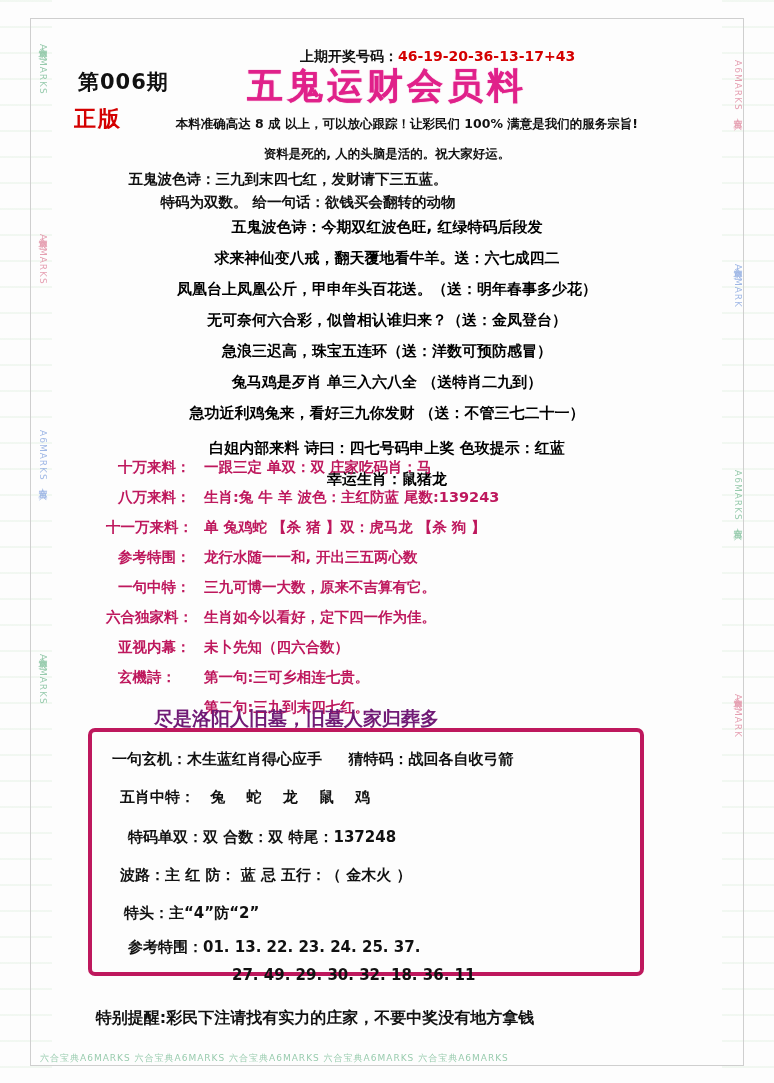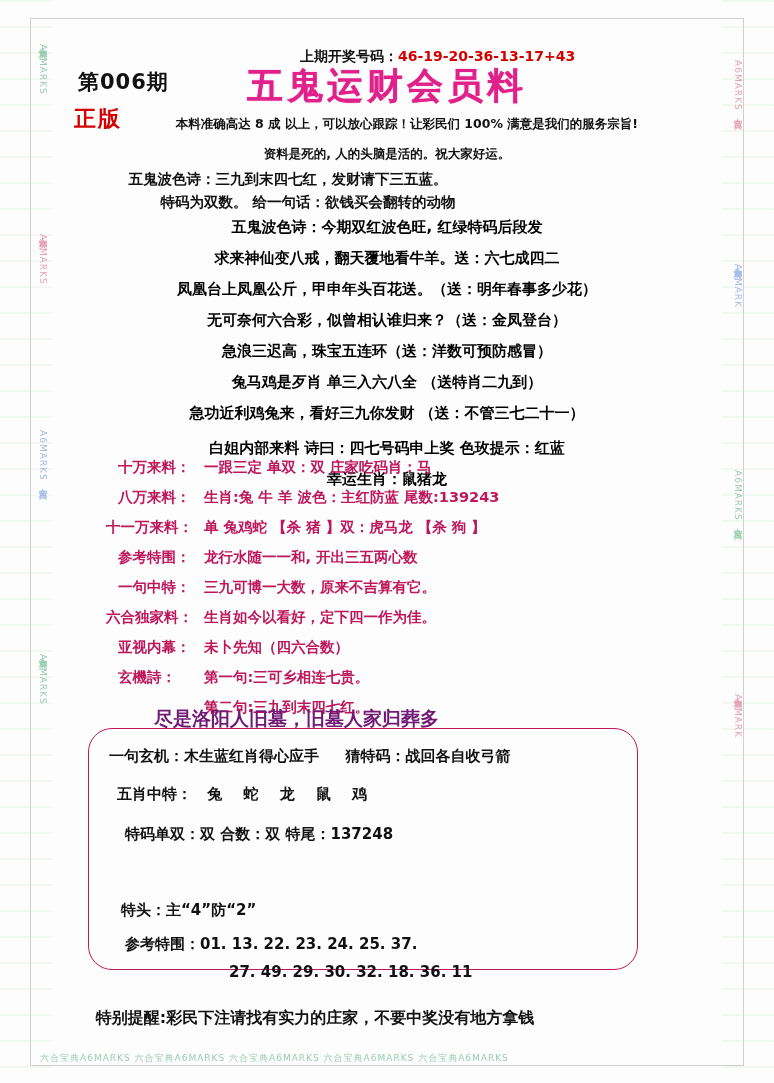--- a/index.html
+++ b/index.html
@@ -87,21 +87,21 @@
   .lbl{display:inline-block;width:86px;}
   .lbl-w{display:inline-block;width:86px;}
 
   .mid-line{
     position:absolute;left:122px;top:706px;
     font-size:19px;font-weight:bold;color:#701a75;margin-left:32px;
   }
 
   .box{
     position:absolute;left:88px;top:728px;width:548px;height:240px;
-    border:1px solid #be185d;border-radius:24px;
+    border:4px solid #be185d;border-radius:7px;
     background:transparent;
   }
   .box .r{position:absolute;font-size:15px;font-weight:bold;color:#111;white-space:nowrap;}
 
   .footer{
     position:absolute;left:0;top:1008px;width:630px;text-align:center;
     font-size:16px;font-weight:bold;color:#111;
   }
 </style>
 </head>
@@ -172,20 +172,21 @@
     <div class="r" style="left:20px;top:18px;">
       <span>一句玄机：</span><span>木生蓝红肖得心应手</span>
       <span style="display:inline-block;width:16px;"></span>
       <span>猜特码：</span><span>战回各自收弓箭</span>
     </div>
     <div class="r" style="left:28px;top:56px;">
       <span>五肖中特：</span>
       <span style="letter-spacing:8px;margin-left:10px;">兔 蛇  龙  鼠  鸡</span>
     </div>
     <div class="r" style="left:36px;top:96px;">特码单双：双  合数：双  特尾：137248</div>
+    <div class="r" style="left:28px;top:134px;">波路：主 红  防： 蓝  忌  五行：（   金木火     ）</div>
     <div class="r" style="left:32px;top:172px;">特头：主“4”防“2”</div>
     <div class="r" style="left:36px;top:206px;">
       <span>参考特围：</span><span>01. 13. 22. 23. 24. 25. 37.</span>
     </div>
     <div class="r" style="left:140px;top:234px;">27. 49. 29. 30. 32. 18. 36. 11</div>
   </div>
 
   <div class="footer">特别提醒:彩民下注请找有实力的庄家，不要中奖没有地方拿钱</div>
 
 </div>

